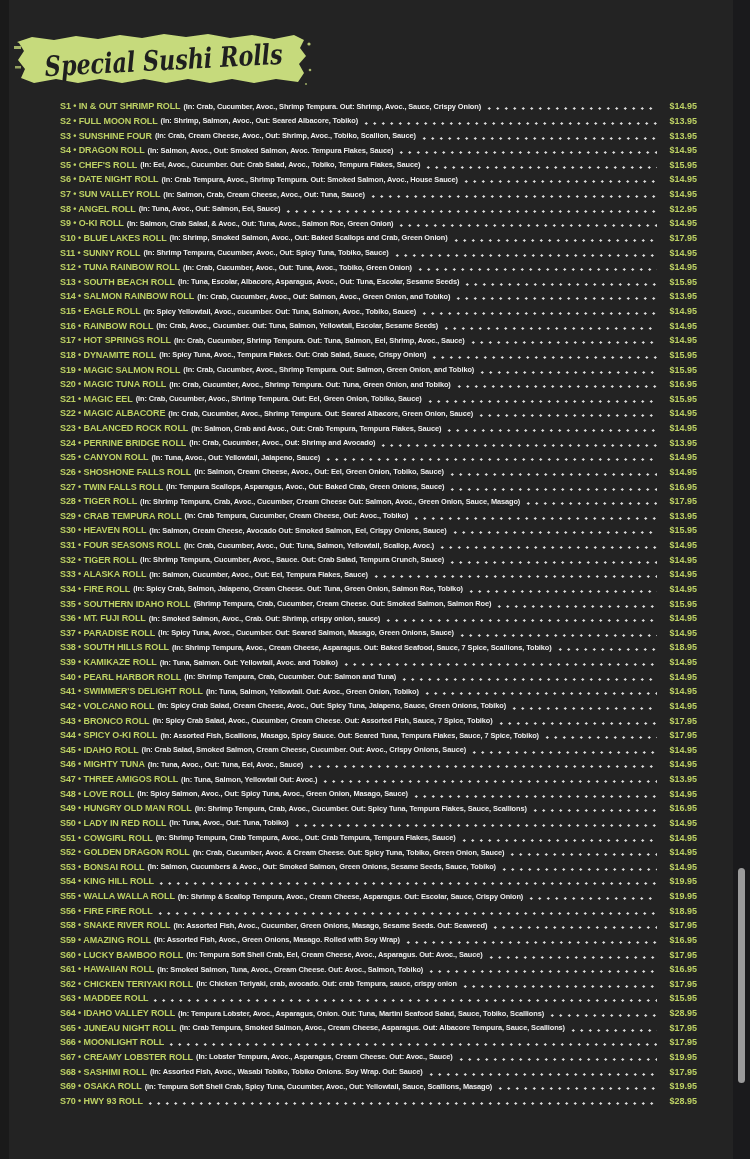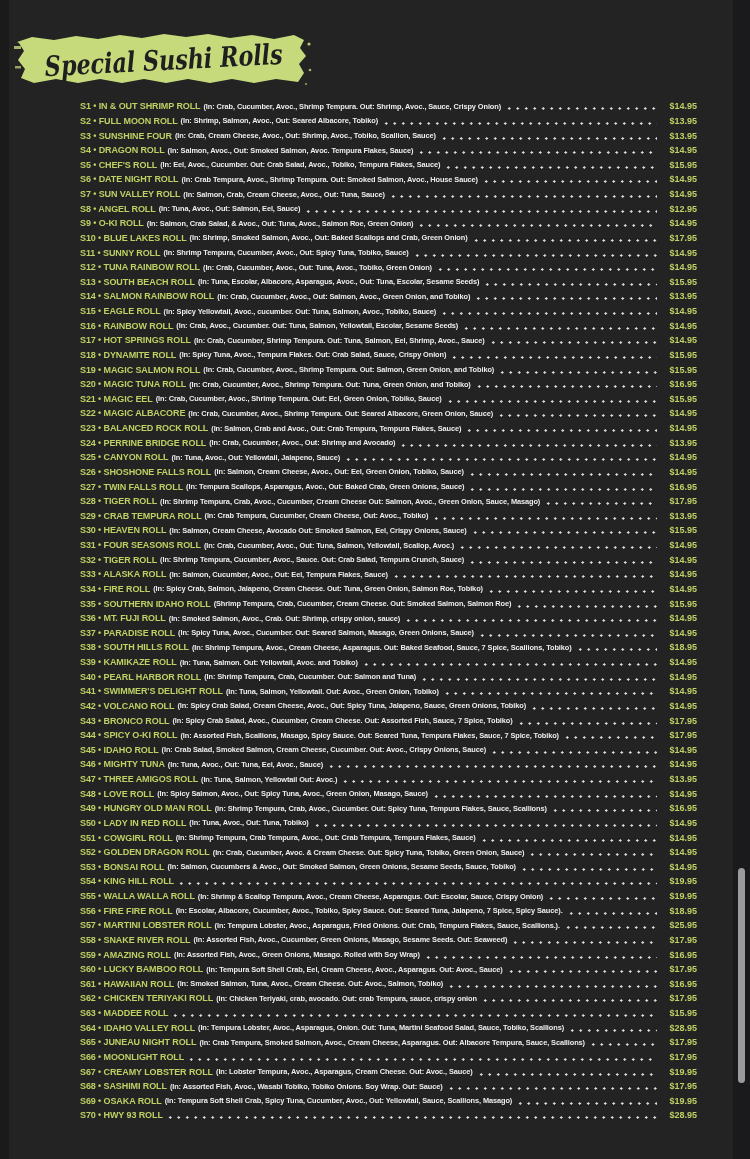--- a/index.html
+++ b/index.html
@@ -13,21 +13,21 @@
   .page { position:absolute; inset:0; }
   .left-strip {
     position:absolute; left:0; top:0; width:9px; height:100%;
     background:#1a1a1a;
   }
   .header-brush {
     position:absolute; left:14px; top:26px; width:300px; height:66px;
   }
   .header-brush svg { display:block; width:100%; height:100%; }
   .menu-list {
-    position:absolute; left:60px; right:53px; top:99px;margin-left:20px;
+    position:absolute; left:60px; right:53px; top:99px;
   }
   .row {
     display:flex; align-items:center; height:14.64px; white-space:nowrap;
     overflow:hidden;
   }
   .label {
     color:#bdd164; font-weight:bold; font-size:9px; letter-spacing:-0.1px;
     flex:0 0 auto; margin-right:3px;
   }
   .desc {
@@ -456,31 +456,24 @@
 
   <div class="row">
     <span class="label">S55 • WALLA WALLA ROLL</span>
     <span class="desc">(In: Shrimp &amp; Scallop Tempura, Avoc., Cream Cheese, Asparagus. Out: Escolar, Sauce, Crispy Onion)</span>
     <span class="dots"></span>
     <span class="price">$19.95</span>
   </div>
 
   <div class="row">
     <span class="label">S56 • FIRE FIRE ROLL</span>
-    <span class="desc">(In: Escolar, Albacore, Cucumber, Avoc., Tobiko, Spicy Sauce. Out: Seared Tuna, Jalapeno, 7 Spice, Spicy Sauce).</span>
     <span class="dots"></span>
     <span class="price">$18.95</span>
   </div>
 
-  <div class="row">
-    <span class="label">S57 • MARTINI LOBSTER ROLL</span>
-    <span class="desc">(In: Tempura Lobster, Avoc., Asparagus, Fried Onions. Out: Crab, Tempura Flakes, Sauce, Scallions.).</span>
-    <span class="dots"></span>
-    <span class="price">$25.95</span>
-  </div>
 
   <div class="row">
     <span class="label">S58 • SNAKE RIVER ROLL</span>
     <span class="desc">(In: Assorted Fish, Avoc., Cucumber, Green Onions, Masago, Sesame Seeds.  Out: Seaweed)</span>
     <span class="dots"></span>
     <span class="price">$17.95</span>
   </div>
 
   <div class="row">
     <span class="label">S59 • AMAZING ROLL</span>

